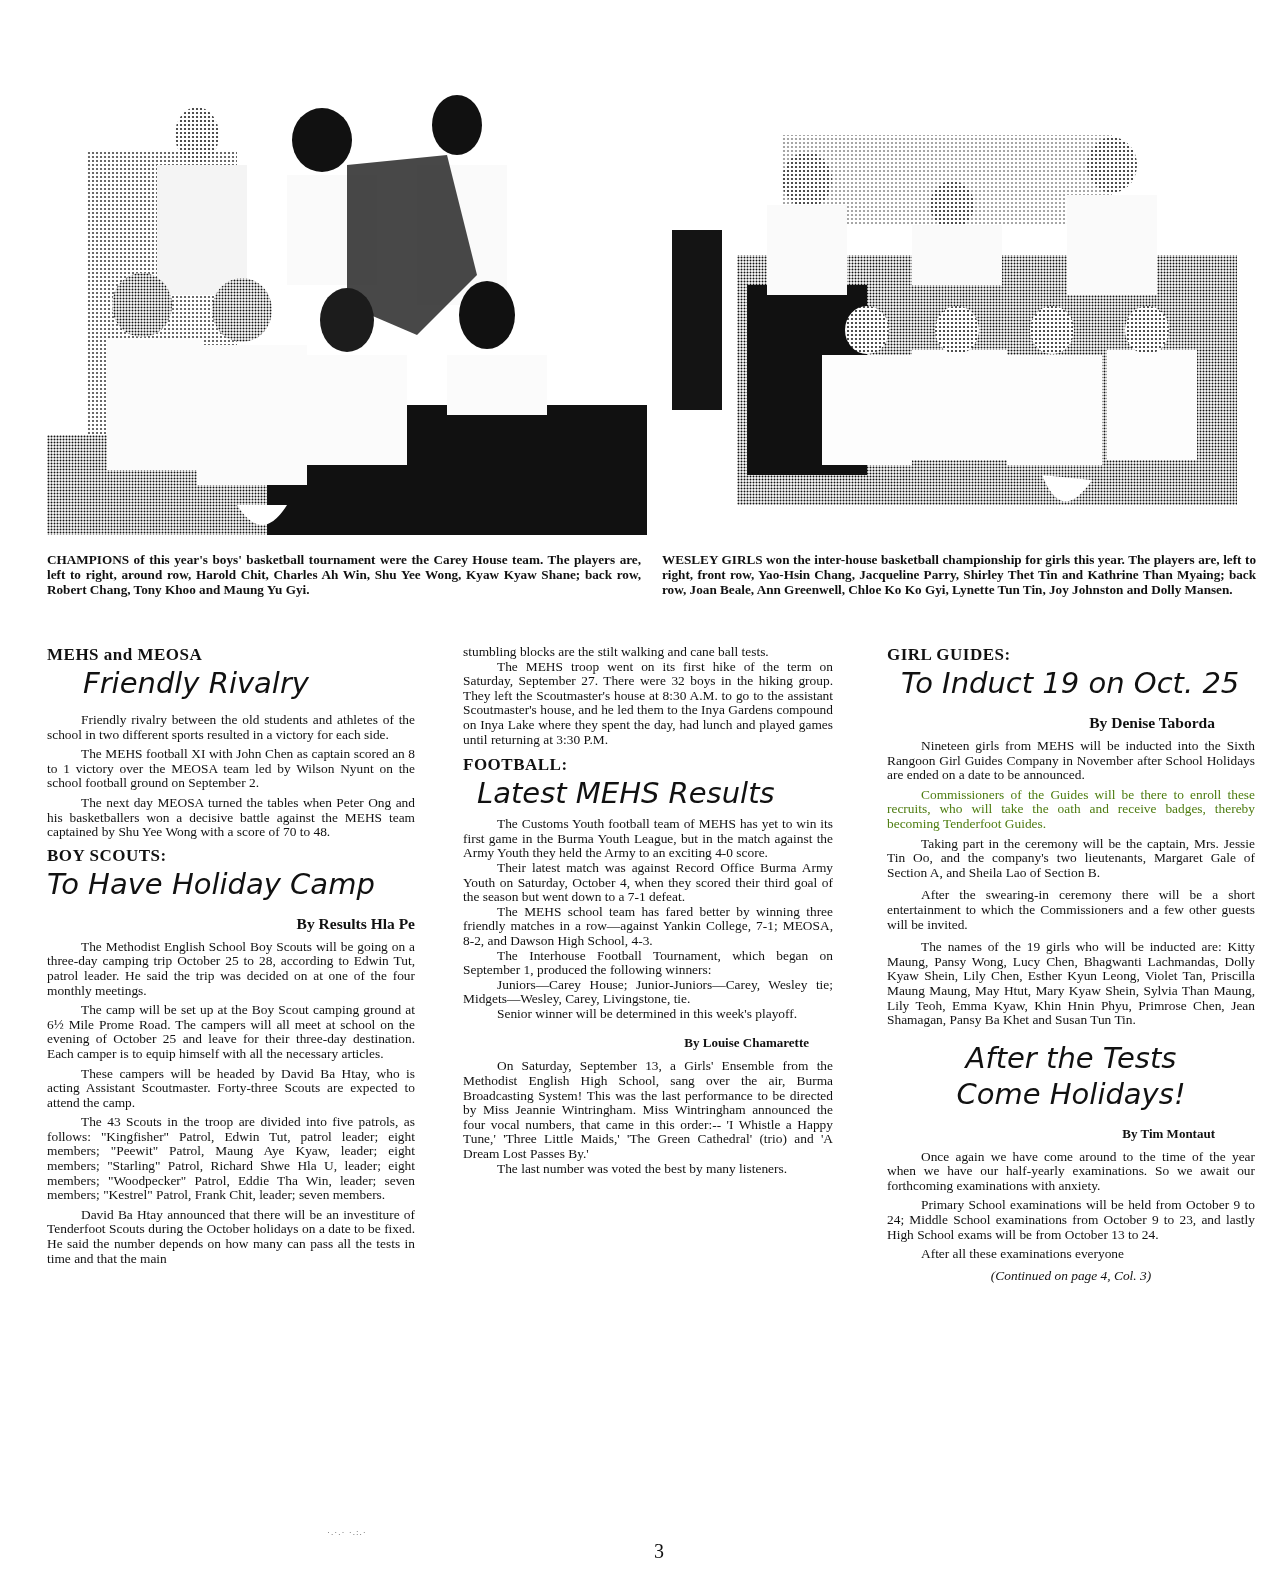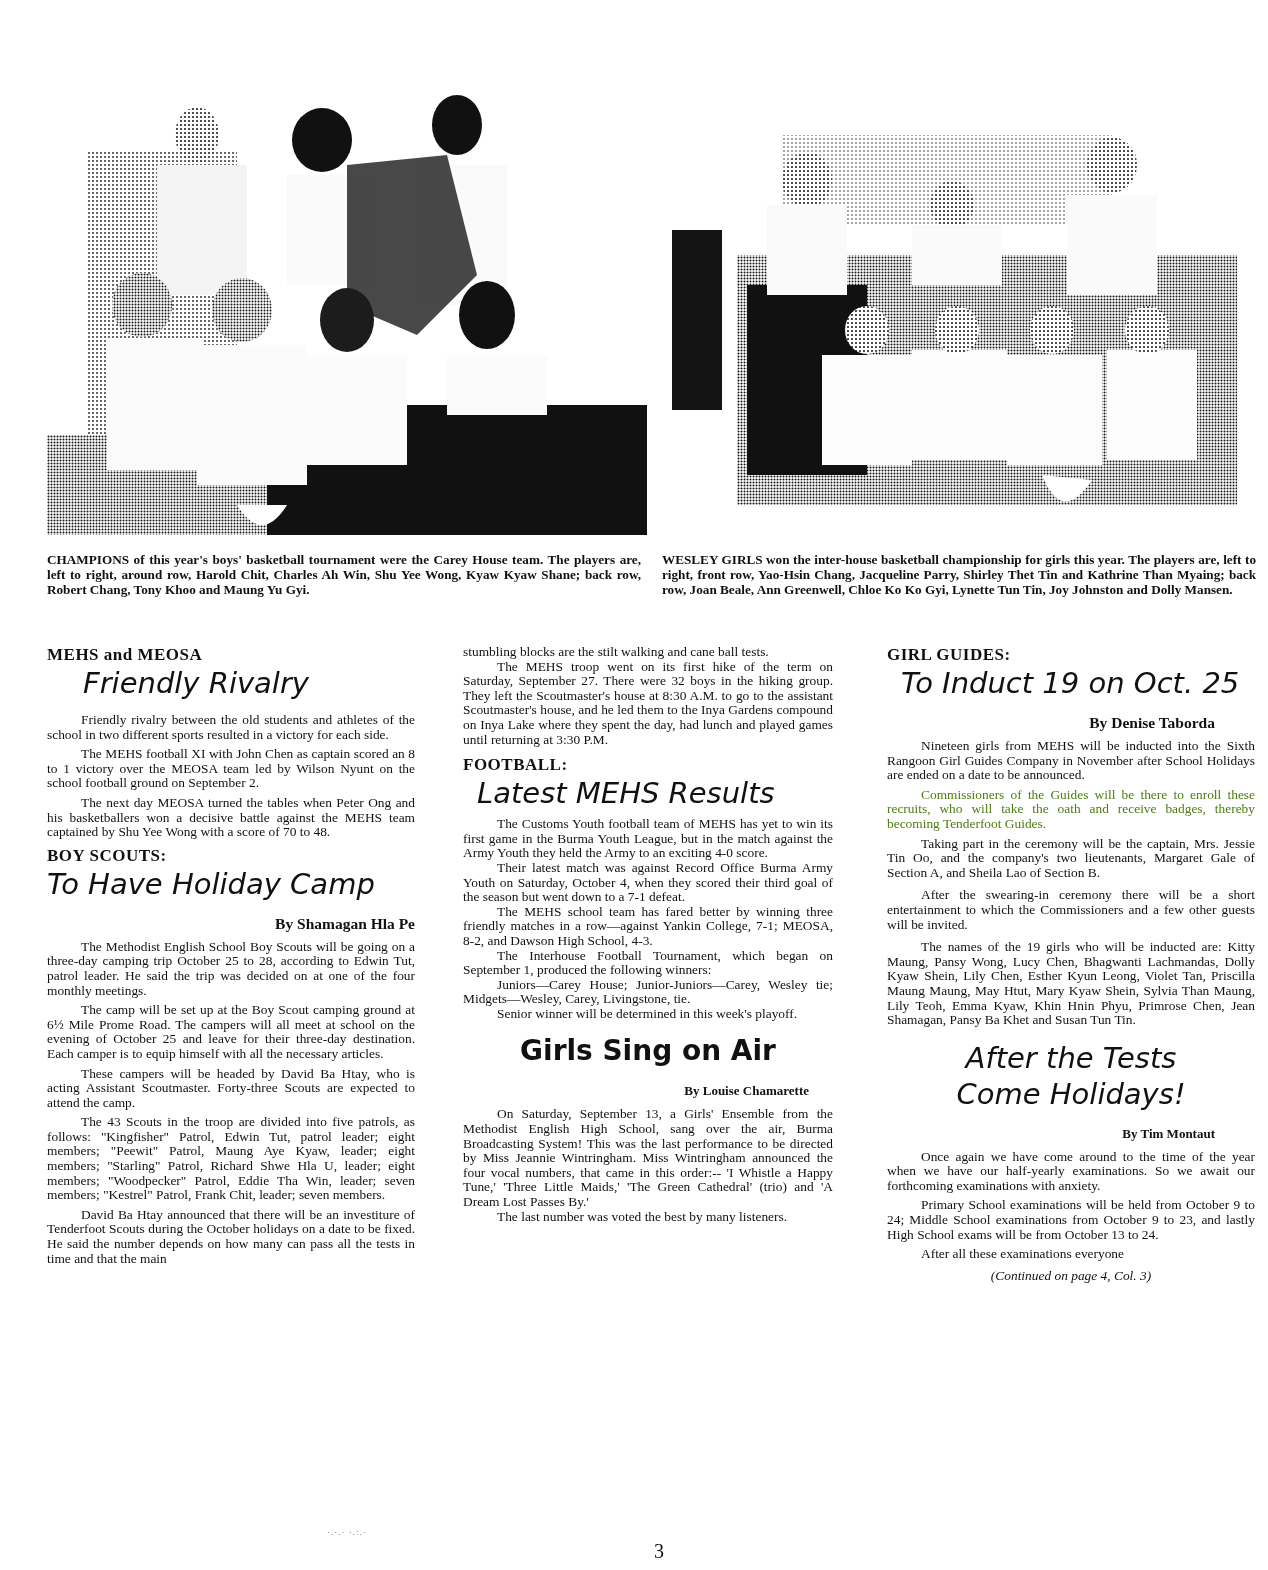--- a/index.html
+++ b/index.html
@@ -107,21 +107,21 @@
     <h3 class="kicker">MEHS and MEOSA</h3>
     <h2 class="head-italic" style="padding-left:36px;">Friendly Rivalry</h2>
     <div style="height:12px"></div>
     <p class="body">Friendly rivalry between the old students and athletes of the school in two different sports resulted in a victory for each side.</p>
     <p class="body">The MEHS football XI with John Chen as captain scored an 8 to 1 victory over the MEOSA team led by Wilson Nyunt on the school football ground on September 2.</p>
     <p class="body">The next day MEOSA turned the tables when Peter Ong and his basketballers won a decisive battle against the MEHS team captained by Shu Yee Wong with a score of 70 to 48.</p>
   </article>
   <article style="margin-top:6px;">
     <h3 class="kicker">BOY SCOUTS:</h3>
     <h2 class="head-italic">To Have Holiday Camp</h2>
-    <div class="byline">By Shamagan Hla Pe</div>
+    <div class="byline">By Results Hla Pe</div>
     <p class="body">The Methodist English School Boy Scouts will be going on a three-day camping trip October 25 to 28, according to Edwin Tut, patrol leader. He said the trip was decided on at one of the four monthly meetings.</p>
     <p class="body">The camp will be set up at the Boy Scout camping ground at 6½ Mile Prome Road. The campers will all meet at school on the evening of October 25 and leave for their three-day destination. Each camper is to equip himself with all the necessary articles.</p>
     <p class="body">These campers will be headed by David Ba Htay, who is acting Assistant Scoutmaster. Forty-three Scouts are expected to attend the camp.</p>
     <p class="body">The 43 Scouts in the troop are divided into five patrols, as follows: "Kingfisher" Patrol, Edwin Tut, patrol leader; eight members; "Peewit" Patrol, Maung Aye Kyaw, leader; eight members; "Starling" Patrol, Richard Shwe Hla U, leader; eight members; "Woodpecker" Patrol, Eddie Tha Win, leader; seven members; "Kestrel" Patrol, Frank Chit, leader; seven members.</p>
     <p class="body">David Ba Htay announced that there will be an investiture of Tenderfoot Scouts during the October holidays on a date to be fixed. He said the number depends on how many can pass all the tests in time and that the main</p>
   </article>
 </div>
 
 <div class="col" id="col-2">
   <div>
@@ -133,21 +133,20 @@
     <h2 class="head-italic" style="padding-left:14px;">Latest MEHS Results</h2>
     <div style="height:6px"></div>
     <p class="body tight">The Customs Youth football team of MEHS has yet to win its first game in the Burma Youth League, but in the match against the Army Youth they held the Army to an exciting 4-0 score.</p>
     <p class="body tight">Their latest match was against Record Office Burma Army Youth on Saturday, October 4, when they scored their third goal of the season but went down to a 7-1 defeat.</p>
     <p class="body tight">The MEHS school team has fared better by winning three friendly matches in a row—against Yankin College, 7-1; MEOSA, 8-2, and Dawson High School, 4-3.</p>
     <p class="body tight">The Interhouse Football Tournament, which began on September 1, produced the following winners:</p>
     <p class="body tight">Juniors—Carey House; Junior-Juniors—Carey, Wesley tie; Midgets—Wesley, Carey, Livingstone, tie.</p>
     <p class="body">Senior winner will be determined in this week's playoff.</p>
   </article>
   <article style="margin-top:12px;">
-    <h2 class="head-bold">Girls Sing on Air</h2>
     <div class="byline small" style="padding-right:24px;">By Louise Chamarette</div>
     <p class="body tight">On Saturday, September 13, a Girls' Ensemble from the Methodist English High School, sang over the air, Burma Broadcasting System! This was the last performance to be directed by Miss Jeannie Wintringham. Miss Wintringham announced the four vocal numbers, that came in this order:-- 'I Whistle a Happy Tune,' 'Three Little Maids,' 'The Green Cathedral' (trio) and 'A Dream Lost Passes By.'</p>
     <p class="body">The last number was voted the best by many listeners.</p>
   </article>
 </div>
 
 <div class="col" id="col-3">
   <article>
     <h3 class="kicker">GIRL GUIDES:</h3>
     <h2 class="head-italic" style="padding-left:14px;">To Induct 19 on Oct. 25</h2>

